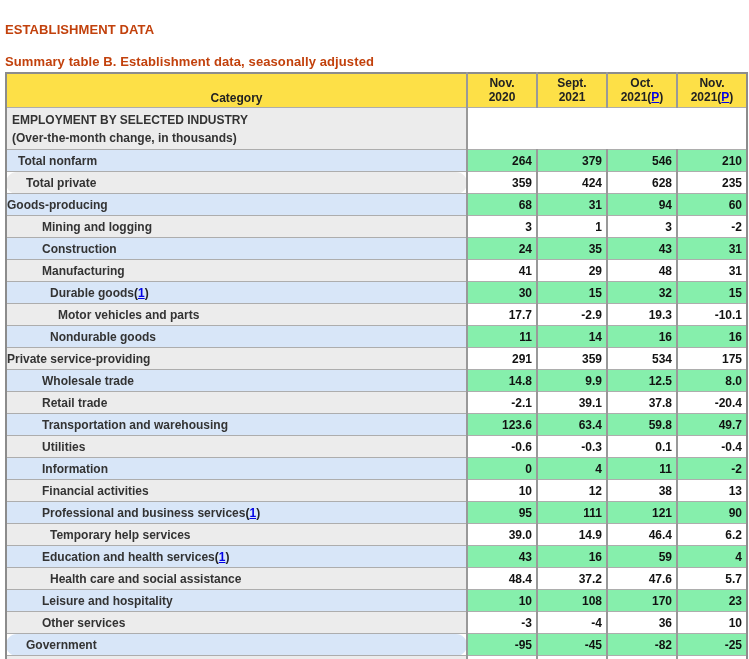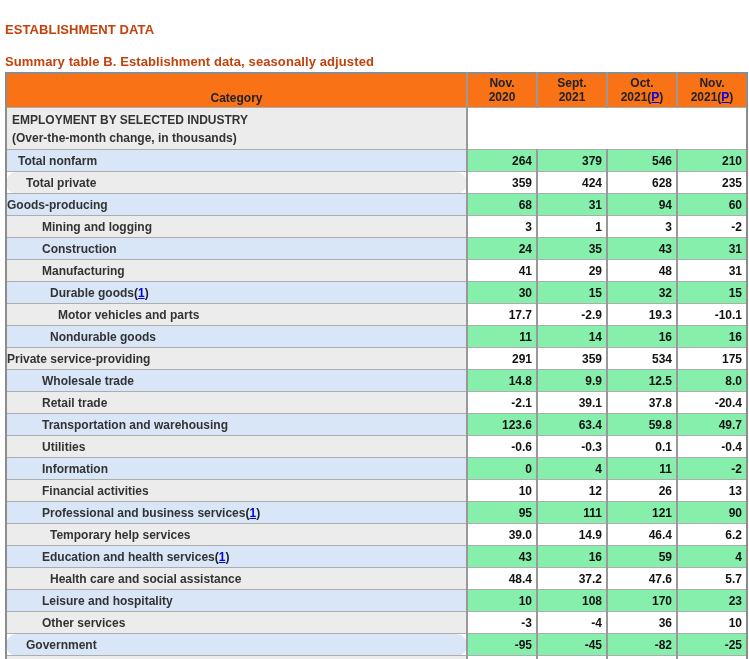--- a/index.html
+++ b/index.html
@@ -20,21 +20,21 @@
     width: 743px;
     border-collapse: collapse;
     table-layout: fixed;
     border: 2px solid #8c8c8c;
   }
   th, td {
     border: 1px solid #adadad;
     font-size: 12px; font-weight: bold; color: #222222;
     overflow: hidden; white-space: nowrap;
   }
-  thead th { background: #f97316; height: 30px; }
+  thead th { background: #fde047; height: 30px; }
   th.cat-header { vertical-align: bottom; text-align: center; padding-bottom: 2px; }
   th.col-header { text-align: center; line-height: 14px; padding: 2px 0 3px 0; }
   .vline { border-left: 2px solid #999999; }
   td.label { text-align: left; color: #333333; }
   td.num { text-align: right; padding-right: 4px; height: 22px; color: #111111; }
   tr.tone-blue td.label { background: #d8e6f8; }
   tr.tone-blue td.num { background: #86efac; }
   tr.tone-gray td.label { background: #ececec; }
   tr.tone-gray td.num { background: #ffffff; }
   tr.section-row td.label {
@@ -204,21 +204,21 @@
         <td class="label ind-4"><span>Information</span></td>
         <td class="num vline">0</td>
         <td class="num vline">4</td>
         <td class="num vline">11</td>
         <td class="num vline">-2</td>
       </tr>
       <tr class="data-row tone-gray">
         <td class="label ind-4"><span>Financial activities</span></td>
         <td class="num vline">10</td>
         <td class="num vline">12</td>
-        <td class="num vline">26</td>
+        <td class="num vline">38</td>
         <td class="num vline">13</td>
       </tr>
       <tr class="data-row tone-blue">
         <td class="label ind-4"><span>Professional and business services</span><span class="paren">(</span><a class="fnlink">1</a><span class="paren">)</span></td>
         <td class="num vline">95</td>
         <td class="num vline">111</td>
         <td class="num vline">121</td>
         <td class="num vline">90</td>
       </tr>
       <tr class="data-row tone-gray">

